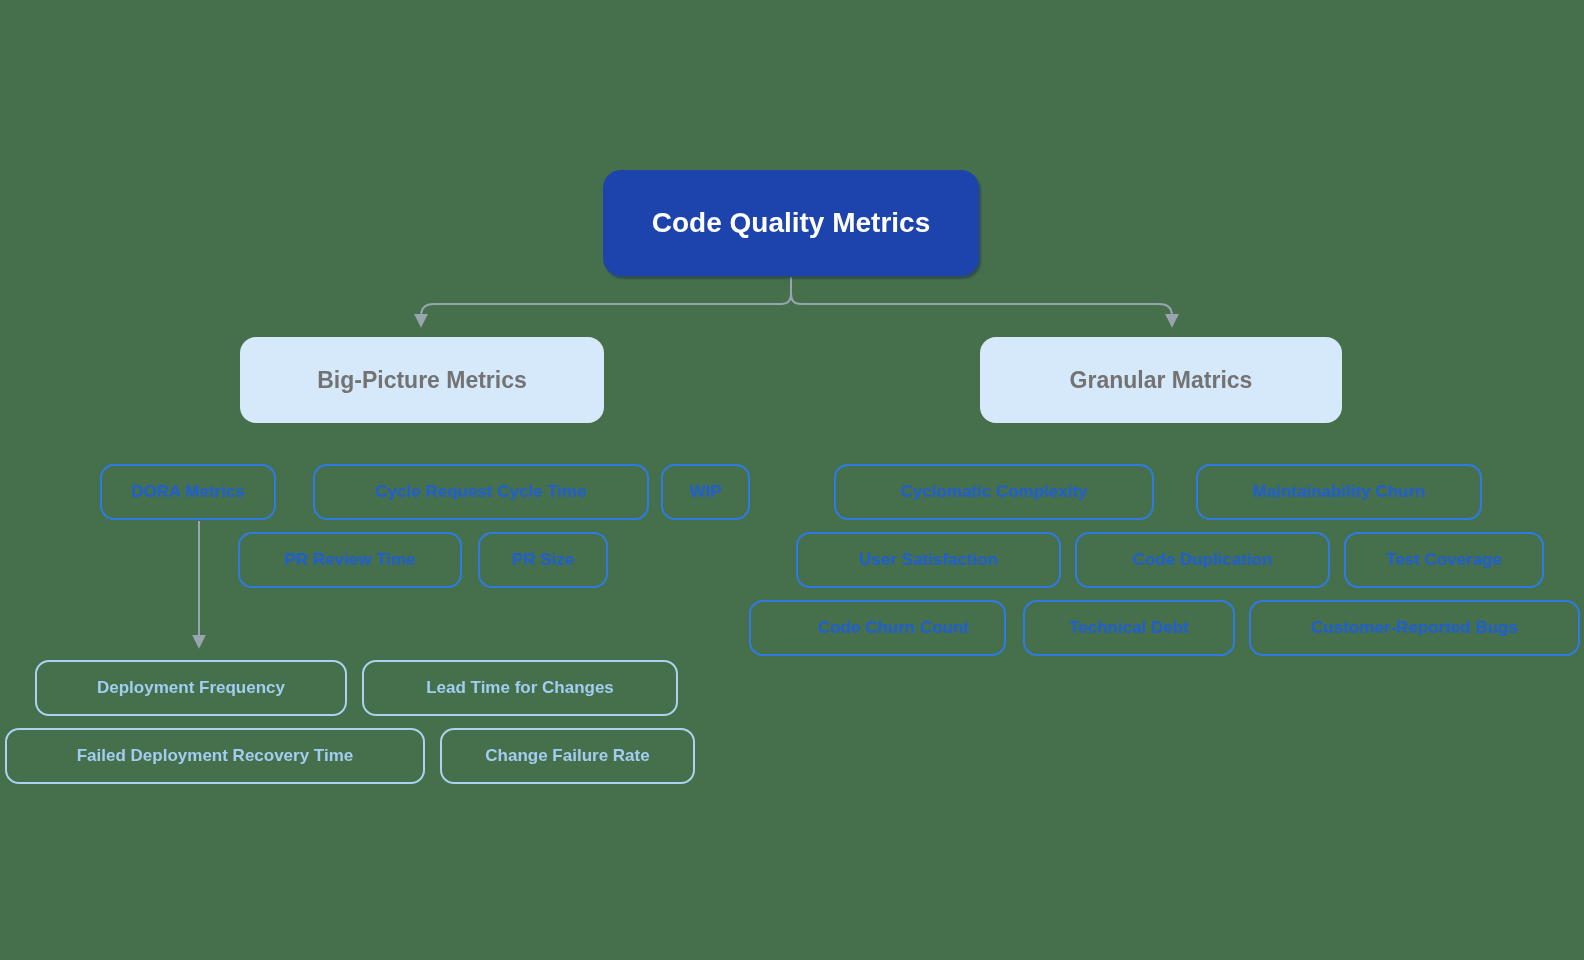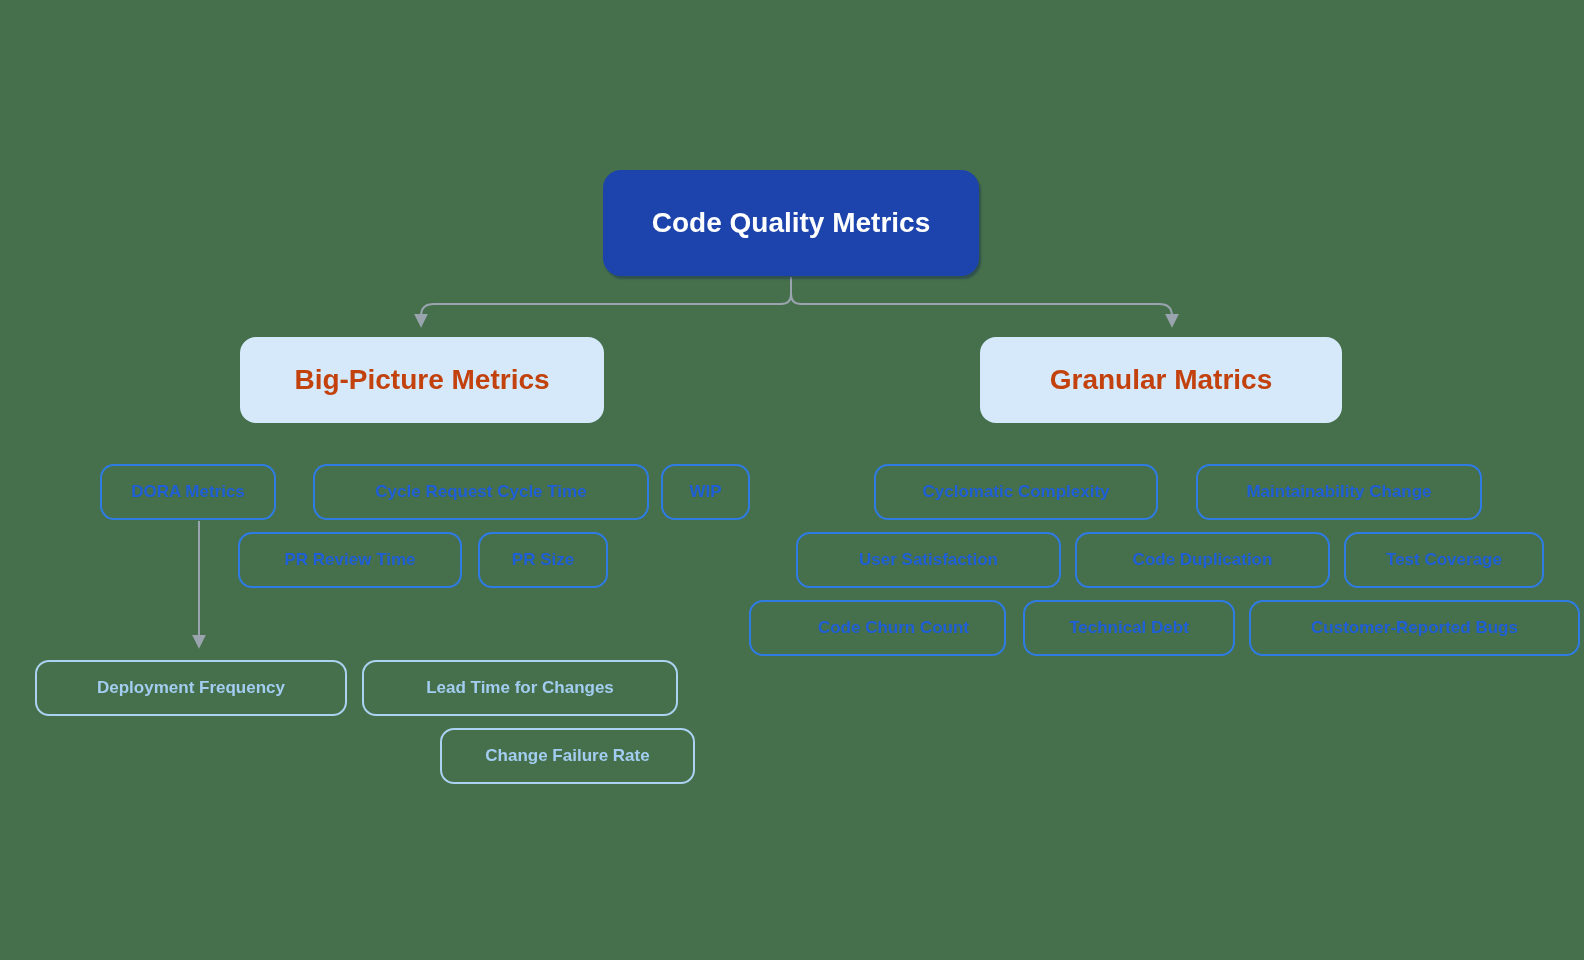--- a/index.html
+++ b/index.html
@@ -34,23 +34,23 @@
     background: #1d44ad;
     color: #ffffff;
     border-radius: 18px;
     font-size: 28px;
     font-weight: 700;
     box-shadow: 2px 3px 2px rgba(10, 25, 80, 0.35);
   }
   .section-node {
     height: 86px;
     background: #d5e9fb;
-    color: #c2410c;
+    color: #737373;
     border-radius: 16px;
-    font-size: 28px;
+    font-size: 23px;
     font-weight: 700;
   }
   .sec-big      { left: 240px;  top: 337px; width: 364px; }
   .sec-granular { left: 980px;  top: 337px; width: 362px; }
   .leaf {
     height: 56px;
     border-radius: 14px;
     font-size: 17px;
     font-weight: 700;
     background: transparent;
@@ -67,21 +67,21 @@
   .n-dora     { left: 100px; top: 464px; width: 176px; }
   .n-prct     { left: 313px; top: 464px; width: 336px; }
   .n-wip      { left: 661px; top: 464px; width: 89px;  }
   .n-prrt     { left: 238px; top: 532px; width: 224px; }
   .n-prsize   { left: 478px; top: 532px; width: 130px; }
   .n-depfreq  { left: 35px;  top: 660px; width: 312px; }
   .n-leadtime { left: 362px; top: 660px; width: 316px; }
   .n-failed   { left: 5px;   top: 728px; width: 420px; }
   .n-cfr      { left: 440px; top: 728px; width: 255px; }
   
-  .n-cyclo    { left: 874px;  top: 464px; width: 284px; }
+  .n-cyclo    { left: 834px;  top: 464px; width: 320px; }
   .n-maint    { left: 1196px; top: 464px; width: 286px; }
   .n-usersat  { left: 796px;  top: 532px; width: 265px; }
   .n-codedup  { left: 1075px; top: 532px; width: 255px; }
   .n-testcov  { left: 1344px; top: 532px; width: 200px; }
   .n-churn    { left: 749px;  top: 600px; width: 257px; padding-left: 32px; }
   .n-techdebt { left: 1023px; top: 600px; width: 212px; }
   .n-custbugs { left: 1249px; top: 600px; width: 331px; }
 </style>
 </head>
 <body>
@@ -106,24 +106,25 @@
   <div class="node section-node sec-granular">Granular Matrics</div>
 
   <div class="node leaf leaf-primary n-dora">DORA Metrics</div>
   <div class="node leaf leaf-primary n-prct">Cycle Request Cycle Time</div>
   <div class="node leaf leaf-primary n-wip">WIP</div>
   <div class="node leaf leaf-primary n-prrt">PR Review Time</div>
   <div class="node leaf leaf-primary n-prsize">PR Size</div>
 
   <div class="node leaf leaf-secondary n-depfreq">Deployment Frequency</div>
   <div class="node leaf leaf-secondary n-leadtime">Lead Time for Changes</div>
+  <div class="node leaf leaf-secondary n-failed">Failed Deployment Recovery Time</div>
   <div class="node leaf leaf-secondary n-cfr">Change Failure Rate</div>
 
   <div class="node leaf leaf-primary n-cyclo">Cyclomatic Complexity</div>
-  <div class="node leaf leaf-primary n-maint">Maintainability Change</div>
+  <div class="node leaf leaf-primary n-maint">Maintainability Churn</div>
   <div class="node leaf leaf-primary n-usersat">User Satisfaction</div>
   <div class="node leaf leaf-primary n-codedup">Code Duplication</div>
   <div class="node leaf leaf-primary n-testcov">Test Coverage</div>
   <div class="node leaf leaf-primary n-churn">Code Churn Count</div>
   <div class="node leaf leaf-primary n-techdebt">Technical Debt</div>
   <div class="node leaf leaf-primary n-custbugs">Customer-Reported Bugs</div>
 
 </div>
 
 </body></html>

